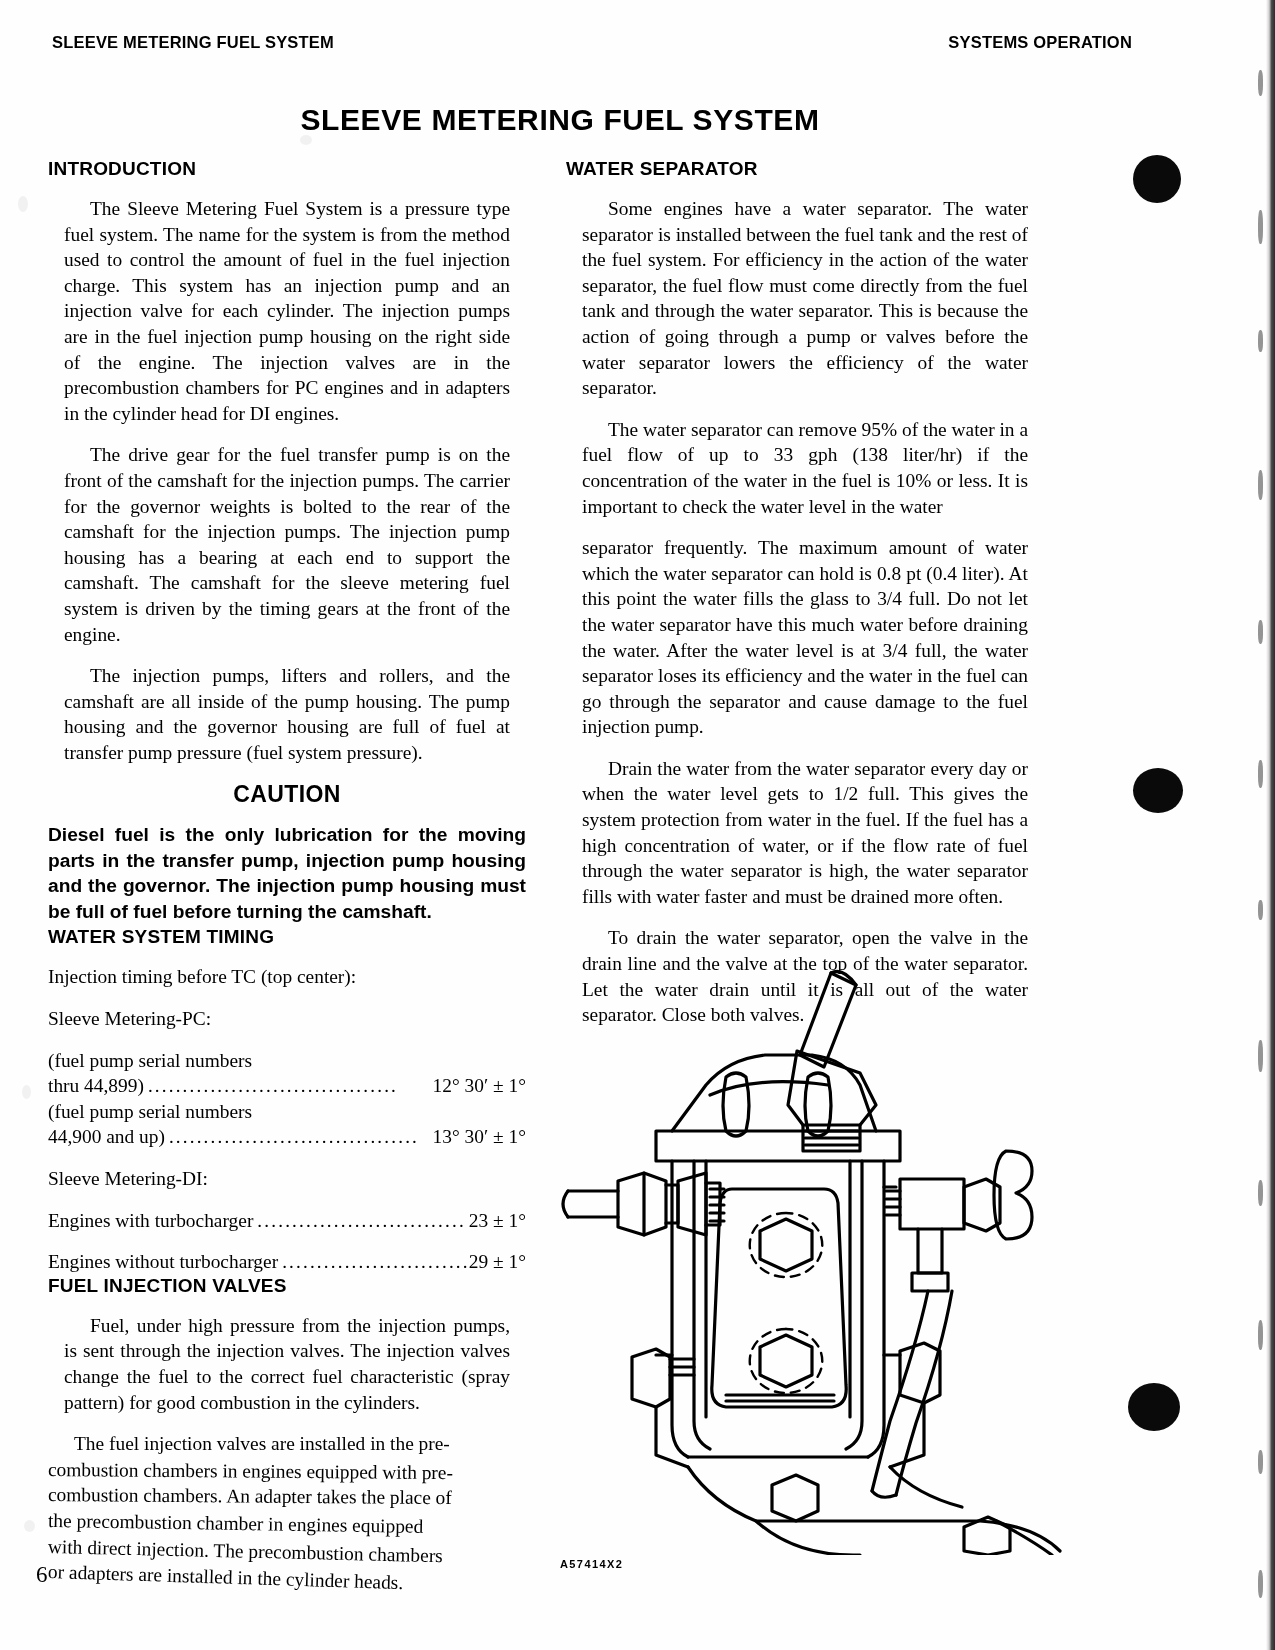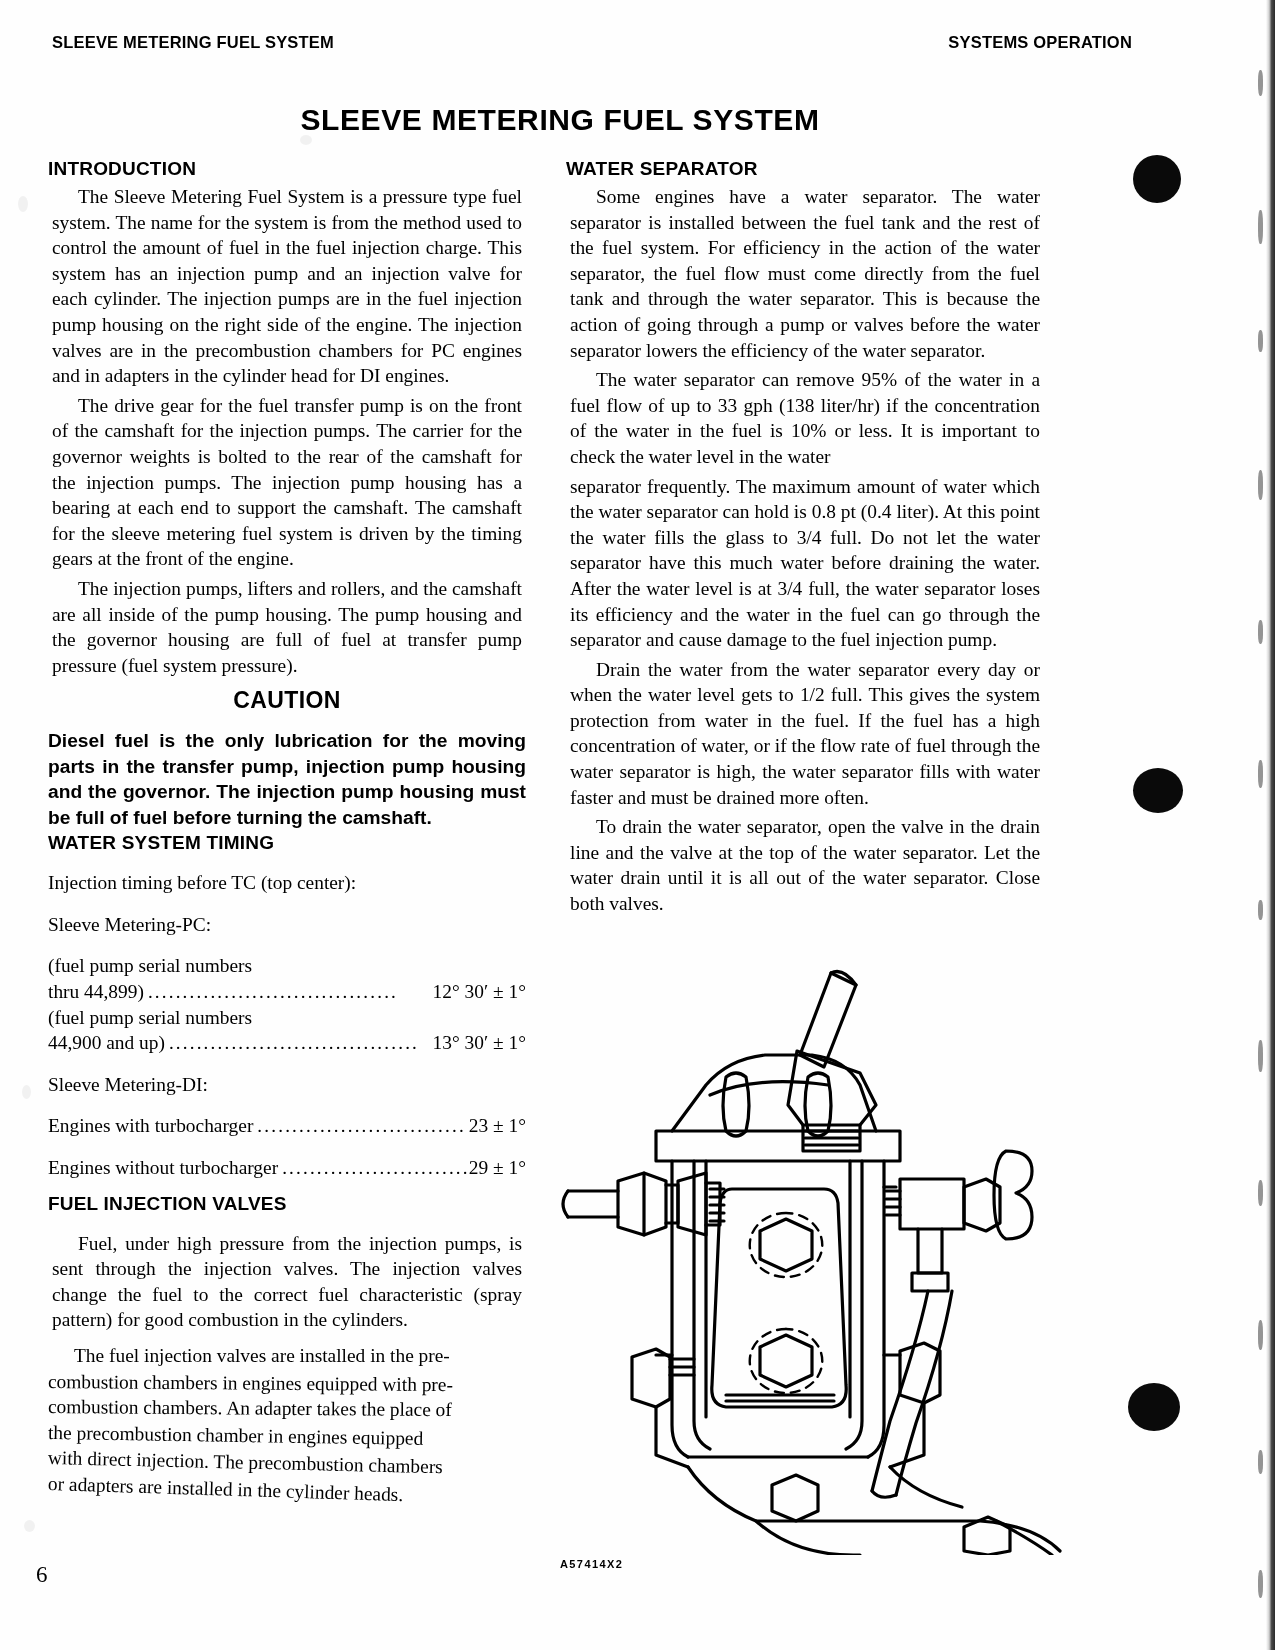--- a/index.html
+++ b/index.html
@@ -85,21 +85,21 @@
   #col-right { left: 566px; }
 
   h2.sec {
     font-family: "Liberation Sans", sans-serif;
     font-weight: bold;
     font-size: 19px;
     margin: 0 0 1px 0;
     letter-spacing: 0.2px;
   }
   p.body {
-    margin: 4px;
+    margin: 16px;
     font-size: 19.4px;
     line-height: 25.6px;
     text-align: justify;
     text-indent: 26px;
     text-justify: inter-word;
   }
 
   
   .caution-title {
     text-align: center;
@@ -256,21 +256,21 @@
       <span class="dots">....................................</span>
       <span class="val">23 ± 1°</span>
     </div>
 
     <div class="leader-row" style="margin-top:16px;">
       <span class="lbl">Engines without turbocharger</span>
       <span class="dots">....................................</span>
       <span class="val">29 ± 1°</span>
     </div>
 
-    <h2 class="sec" style="margin-top:12px;">FUEL INJECTION VALVES</h2>
+    <h2 class="sec" style="margin-top:0;">FUEL INJECTION VALVES</h2>
 
     <p class="body" style="margin-top:16px;">Fuel, under high pressure from the injection pumps, is sent through the injection valves. The injection valves change the fuel to the correct fuel characteristic (spray pattern) for good combustion in the cylinders.</p>
 
     <div class="skew-wrap" style="margin-top:10px;">
       <span class="flowline" style="display:block; text-indent:26px;">The fuel injection valves are installed in the pre-</span>
       <span class="flowline skew1">combustion chambers in engines equipped with pre-</span>
       <span class="flowline skew1">combustion chambers. An adapter takes the place of</span>
       <span class="flowline skew2">the precombustion chamber in engines equipped</span>
       <span class="flowline skew3">with direct injection. The precombustion chambers</span>
       <span class="flowline skew4">or adapters are installed in the cylinder heads.</span>

